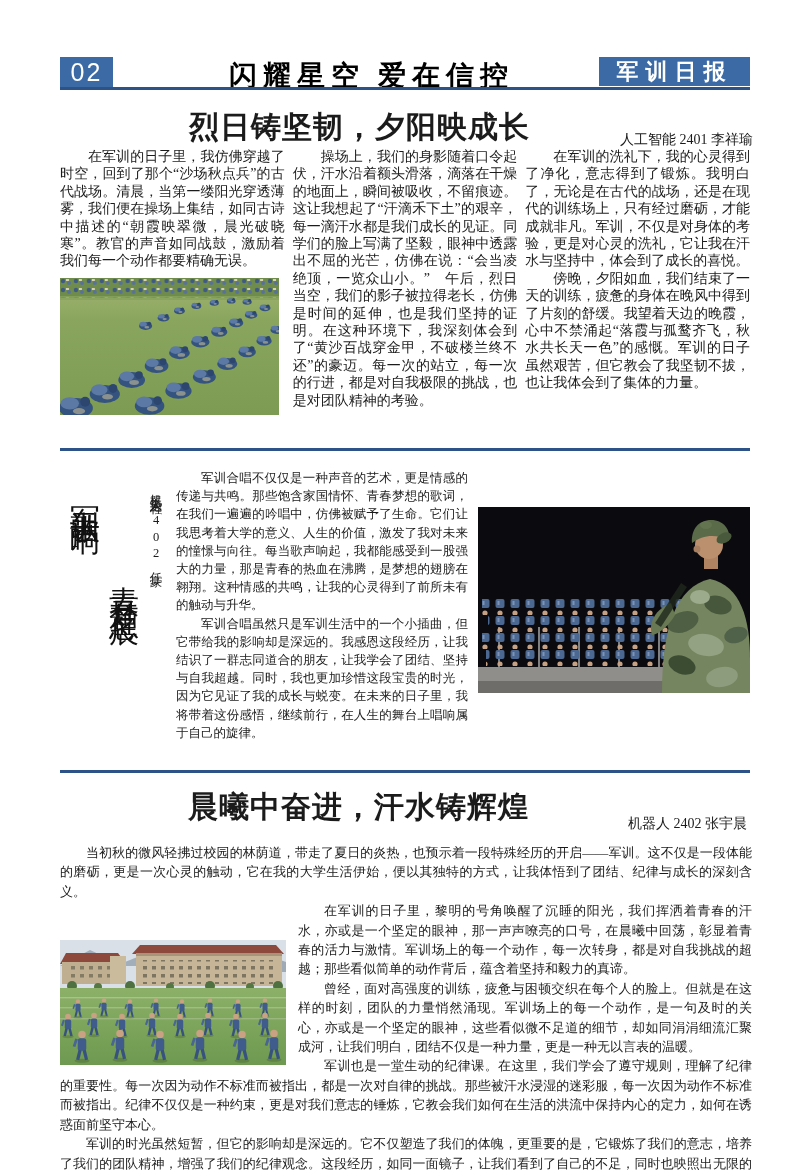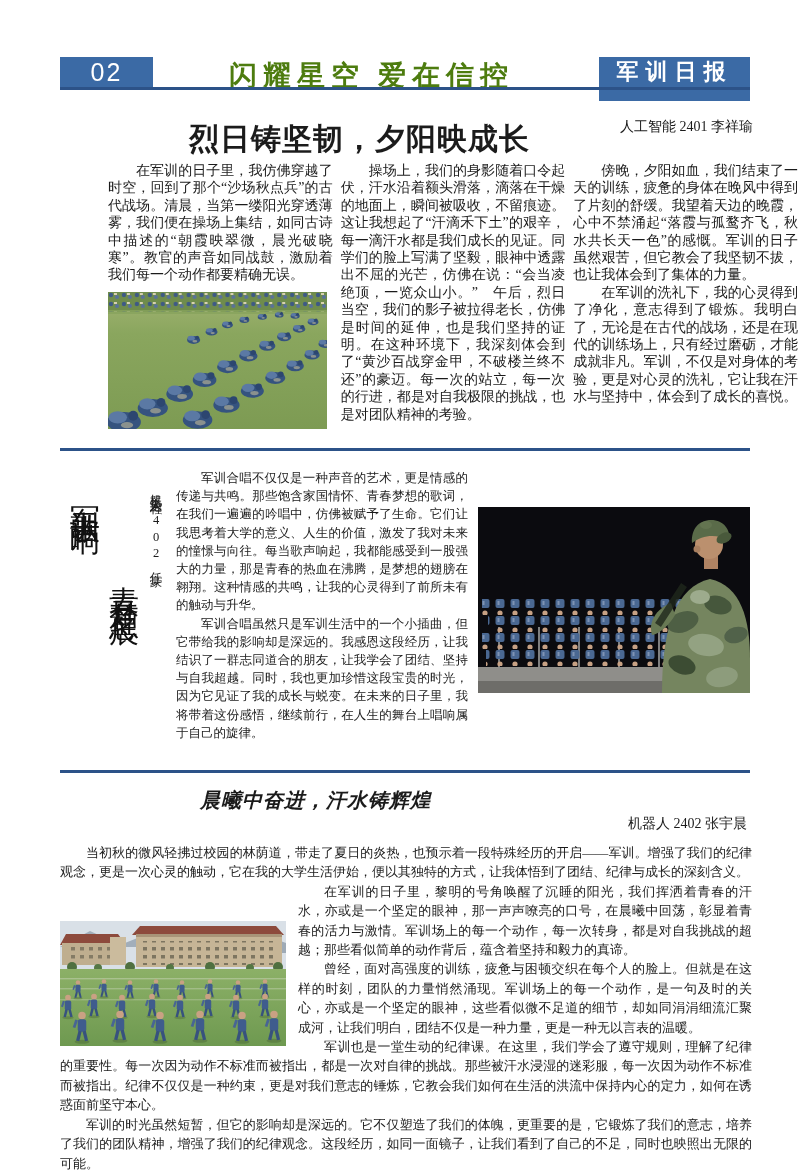--- a/index.html
+++ b/index.html
@@ -1,51 +1,51 @@
 <!DOCTYPE html>
 <html><head>
 <meta charset="utf-8">
 <style>
   html,body{margin:0;padding:0;background:#ffffff;}
   .page{position:relative;width:808px;height:1170px;background:#ffffff;overflow:hidden;
         font-family:"Liberation Serif","DejaVu Serif",serif;color:#1b1b1b;}
 
   
   .badge{position:absolute;background:#3b6aa5;color:#ffffff;}
-  #pagenum{left:60px;top:57px;width:93px;height:31px;
+  #pagenum{left:60px;top:57px;width:53px;height:31px;
            font-family:"Liberation Sans","DejaVu Sans",sans-serif;
            font-size:25px;line-height:31px;text-align:center;letter-spacing:2px;}
   #masthead-title{position:absolute;left:229px;top:57px;font-size:28px;font-weight:bold;
-                  letter-spacing:6px;color:#4d7c0f;white-space:nowrap;}
-  #paper-name{left:599px;top:57px;width:151px;height:44px;font-size:22px;line-height:29px;
+                  letter-spacing:6px;color:#000000;white-space:nowrap;}
+  #paper-name{left:599px;top:57px;width:151px;height:29px;font-size:22px;line-height:29px;
               text-align:center;letter-spacing:7px;font-weight:bold;}
   .rule{position:absolute;left:60px;width:690px;height:3px;background:#2c5288;}
   #header-rule{top:87px;}
 
   
-  #a1-title{position:absolute;left:189px;top:119px;font-size:30px;font-weight:bold;letter-spacing:1px;white-space:nowrap;}
-  #a1-author{position:absolute;left:620px;top:118px;font-size:14px;white-space:nowrap;}
-  #a1-cols{position:absolute;left:60px;top:162px;width:690px;display:flex;gap:8px;margin-left:48px;}
+  #a1-title{position:absolute;left:189px;top:107px;font-size:30px;font-weight:bold;letter-spacing:1px;white-space:nowrap;}
+  #a1-author{position:absolute;left:620px;top:131px;font-size:14px;white-space:nowrap;}
+  #a1-cols{position:absolute;left:60px;top:148px;width:690px;display:flex;gap:8px;}
   .a1col{width:225px;font-size:14px;line-height:17.4px;text-align:justify;}
   .a1col p{margin:0;text-indent:2em;}
   #a1-photo{width:219px;height:137px;margin-top:8px;}
   #divider1{top:448px;}
 
   
   .vtext{writing-mode:vertical-rl;text-orientation:upright;}
   #a2-title-1{position:absolute;left:64px;top:482px;font-size:30px;letter-spacing:5px;color:#101010;}
   #a2-title-2{position:absolute;left:103px;top:562px;font-size:30px;letter-spacing:8px;color:#101010;}
   #a2-author{position:absolute;left:147px;top:484px;font-size:12.5px;letter-spacing:2.5px;}
   #a2-body{position:absolute;left:176px;top:469px;width:292px;font-size:12.5px;line-height:18.2px;text-align:justify;}
   #a2-body p{margin:0;text-indent:2em;}
   #a2-photo{position:absolute;left:478px;top:507px;width:272px;height:186px;}
   #divider2{top:770px;}
 
   
-  #a3-title{position:absolute;left:200px;top:787px;font-size:20px;font-weight:bold;letter-spacing:1px;white-space:nowrap;font-style:italic;}
+  #a3-title{position:absolute;left:188px;top:787px;font-size:30px;font-weight:bold;letter-spacing:1px;white-space:nowrap;}
   #a3-author{position:absolute;left:628px;top:815px;font-size:14px;white-space:nowrap;}
   #a3-body{position:absolute;left:60px;top:843px;width:692px;font-size:13px;line-height:19.4px;text-align:justify;}
   #a3-body p{margin:0;text-indent:2em;}
   .photo3-float{float:left;width:226px;height:125px;margin:39px 12px 6px 0;}
 
   .photo svg,.photo3-float svg{display:block;width:100%;height:100%;}
 </style>
 </head>
 <body>
 
@@ -110,22 +110,22 @@
           <use href="#p1fig" transform="translate(145 99) scale(1.05)"></use>
           <use href="#p1fig" transform="translate(119 113) scale(1.2)"></use>
           <use href="#p1fig" transform="translate(90 128) scale(1.35)"></use>
         </svg>
       </div>
     </div>
     <div class="a1col">
       <p>操场上，我们的身影随着口令起伏，汗水沿着额头滑落，滴落在干燥的地面上，瞬间被吸收，不留痕迹。这让我想起了“汗滴禾下土”的艰辛，每一滴汗水都是我们成长的见证。同学们的脸上写满了坚毅，眼神中透露出不屈的光芒，仿佛在说：“会当凌绝顶，一览众山小。”　午后，烈日当空，我们的影子被拉得老长，仿佛是时间的延伸，也是我们坚持的证明。在这种环境下，我深刻体会到了“黄沙百战穿金甲，不破楼兰终不还”的豪迈。每一次的站立，每一次的行进，都是对自我极限的挑战，也是对团队精神的考验。</p>
     </div>
     <div class="a1col">
+      <p>在军训的洗礼下，我的心灵得到了净化，意志得到了锻炼。我明白了，无论是在古代的战场，还是在现代的训练场上，只有经过磨砺，才能成就非凡。军训，不仅是对身体的考验，更是对心灵的洗礼，它让我在汗水与坚持中，体会到了成长的喜悦。</p>
       <p>傍晚，夕阳如血，我们结束了一天的训练，疲惫的身体在晚风中得到了片刻的舒缓。我望着天边的晚霞，心中不禁涌起“落霞与孤鹜齐飞，秋水共长天一色”的感慨。军训的日子虽然艰苦，但它教会了我坚韧不拔，也让我体会到了集体的力量。</p>
-      <p>在军训的洗礼下，我的心灵得到了净化，意志得到了锻炼。我明白了，无论是在古代的战场，还是在现代的训练场上，只有经过磨砺，才能成就非凡。军训，不仅是对身体的考验，更是对心灵的洗礼，它让我在汗水与坚持中，体会到了成长的喜悦。</p>
     </div>
   </div>
 
   <div class="rule" id="divider1"></div>
 
   <div class="vtext" id="a2-title-1">军训歌声响</div>
   <div class="vtext" id="a2-title-2">青春梦想展</div>
   <div class="vtext" id="a2-author">机器人工程2402任豪</div>
 
   <div id="a2-body">
@@ -172,21 +172,21 @@
       <ellipse cx="228" cy="18" rx="6" ry="4" fill="#76866055"></ellipse>
     </svg>
   </div>
 
   <div class="rule" id="divider2"></div>
 
   <div id="a3-title">晨曦中奋进，汗水铸辉煌</div>
   <div id="a3-author">机器人 2402 张宇晨</div>
 
   <div id="a3-body">
-    <p>当初秋的微风轻拂过校园的林荫道，带走了夏日的炎热，也预示着一段特殊经历的开启——军训。增强了我们的纪律观念，更是一次心灵的触动，它在我的大学生活伊始，便以其独特的方式，让我体悟到了团结、纪律与成长的深刻含义。</p>
+    <p>当初秋的微风轻拂过校园的林荫道，带走了夏日的炎热，也预示着一段特殊经历的开启——军训。这不仅是一段体能的磨砺，更是一次心灵的触动，它在我的大学生活伊始，便以其独特的方式，让我体悟到了团结、纪律与成长的深刻含义。</p>
     <p>
       <span class="photo3-float">
         <svg viewBox="0 0 226 125" preserveAspectRatio="none">
           <defs>
             <linearGradient id="p3field" x1="0" y1="0" x2="0" y2="1">
               <stop offset="0" stop-color="#8cb067"></stop>
               <stop offset="1" stop-color="#6e9950"></stop>
             </linearGradient>
             <pattern id="p3w" width="9" height="8" patternUnits="userSpaceOnUse">
               <rect x="2" y="2" width="4" height="3.5" fill="#756e5a"></rect>

